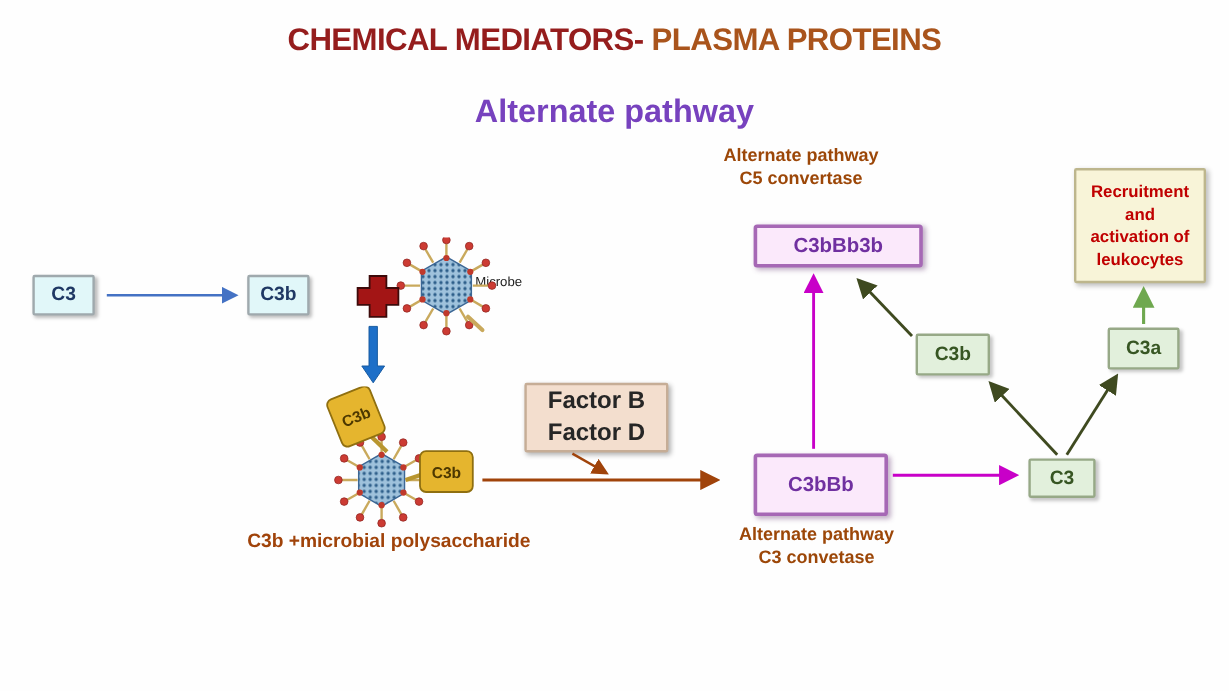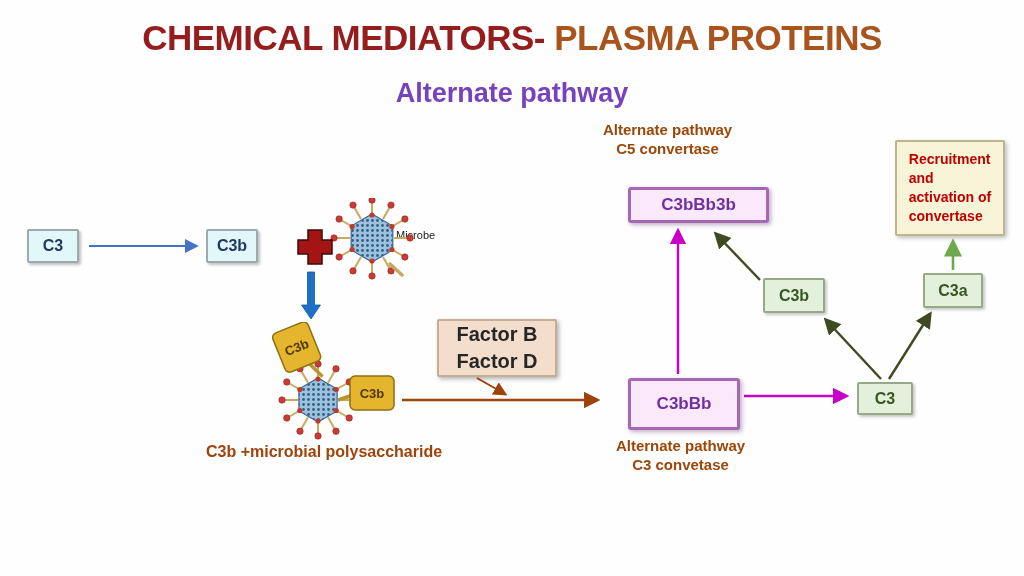--- a/index.html
+++ b/index.html
@@ -2,39 +2,39 @@
 <html><head>
 <meta charset="utf-8">
 <style>
   html,body{margin:0;padding:0;background:#ffffff;}
   .slide{
     position:relative;width:1024px;height:576px;overflow:hidden;
     background:#fefefe;font-family:"Liberation Sans",sans-serif;
   }
   .title{
     position:absolute;top:18px;left:0;width:1024px;text-align:center;
-    font-size:35px;font-weight:bold;letter-spacing:-0.5px;white-space:pre;
+    font-size:26px;font-weight:bold;letter-spacing:-0.5px;white-space:pre;
   }
   .title .t1{color:#951D1D;}
   .title .t2{color:#A9541C;}
   .subtitle{
     position:absolute;top:78px;left:0;width:1024px;text-align:center;
     font-size:27px;font-weight:bold;color:#7742BE;
   }
   .lbl{
     position:absolute;text-align:center;font-weight:bold;
     color:#9C4708;font-size:15px;line-height:1.25;
   }
   .caption{
     position:absolute;left:178px;top:443px;width:292px;text-align:center;
     font-weight:bold;color:#A0430A;font-size:16px;
   }
   .bx{
     position:absolute;display:flex;align-items:center;justify-content:center;
-    font-weight:bold;box-sizing:border-box;text-align:left;
+    font-weight:bold;box-sizing:border-box;text-align:center;
   }
   .bx-cyan{
     background:#E1F7F9;border:2px solid #9FA9AD;border-radius:2px;
     color:#1F3864;font-size:16px;box-shadow:2px 2px 3px rgba(0,0,0,0.25);
   }
   .bx-purple{
     background:#FBE9FB;border:3px solid #A668B5;border-radius:3px;
     color:#7030A0;font-size:17px;
     box-shadow:2px 2px 4px rgba(120,80,130,0.45);
   }
@@ -70,21 +70,21 @@
   <div class="lbl" style="left:585px;top:121px;width:165px;">
     <div>Alternate pathway</div>
     <div>C5 convertase</div>
   </div>
 
   <div class="bx bx-recruit" style="left:895px;top:140px;width:110px;height:96px;">
     <div>
       <div>Recruitment</div>
       <div>and</div>
       <div>activation of</div>
-      <div>convertase</div>
+      <div>leukocytes</div>
     </div>
   </div>
 
   <div class="bx bx-purple" style="left:596px;top:187px;width:141px;height:36px;margin-left:32px;">C3bBb3b</div>
 
   <div class="bx bx-cyan" style="left:27px;top:229px;width:52px;height:34px;">C3</div>
   <div class="bx bx-cyan" style="left:206px;top:229px;width:52px;height:34px;">C3b</div>
 
   <div class="bx bx-factor" style="left:437px;top:319px;width:120px;height:58px;">
     <div>

